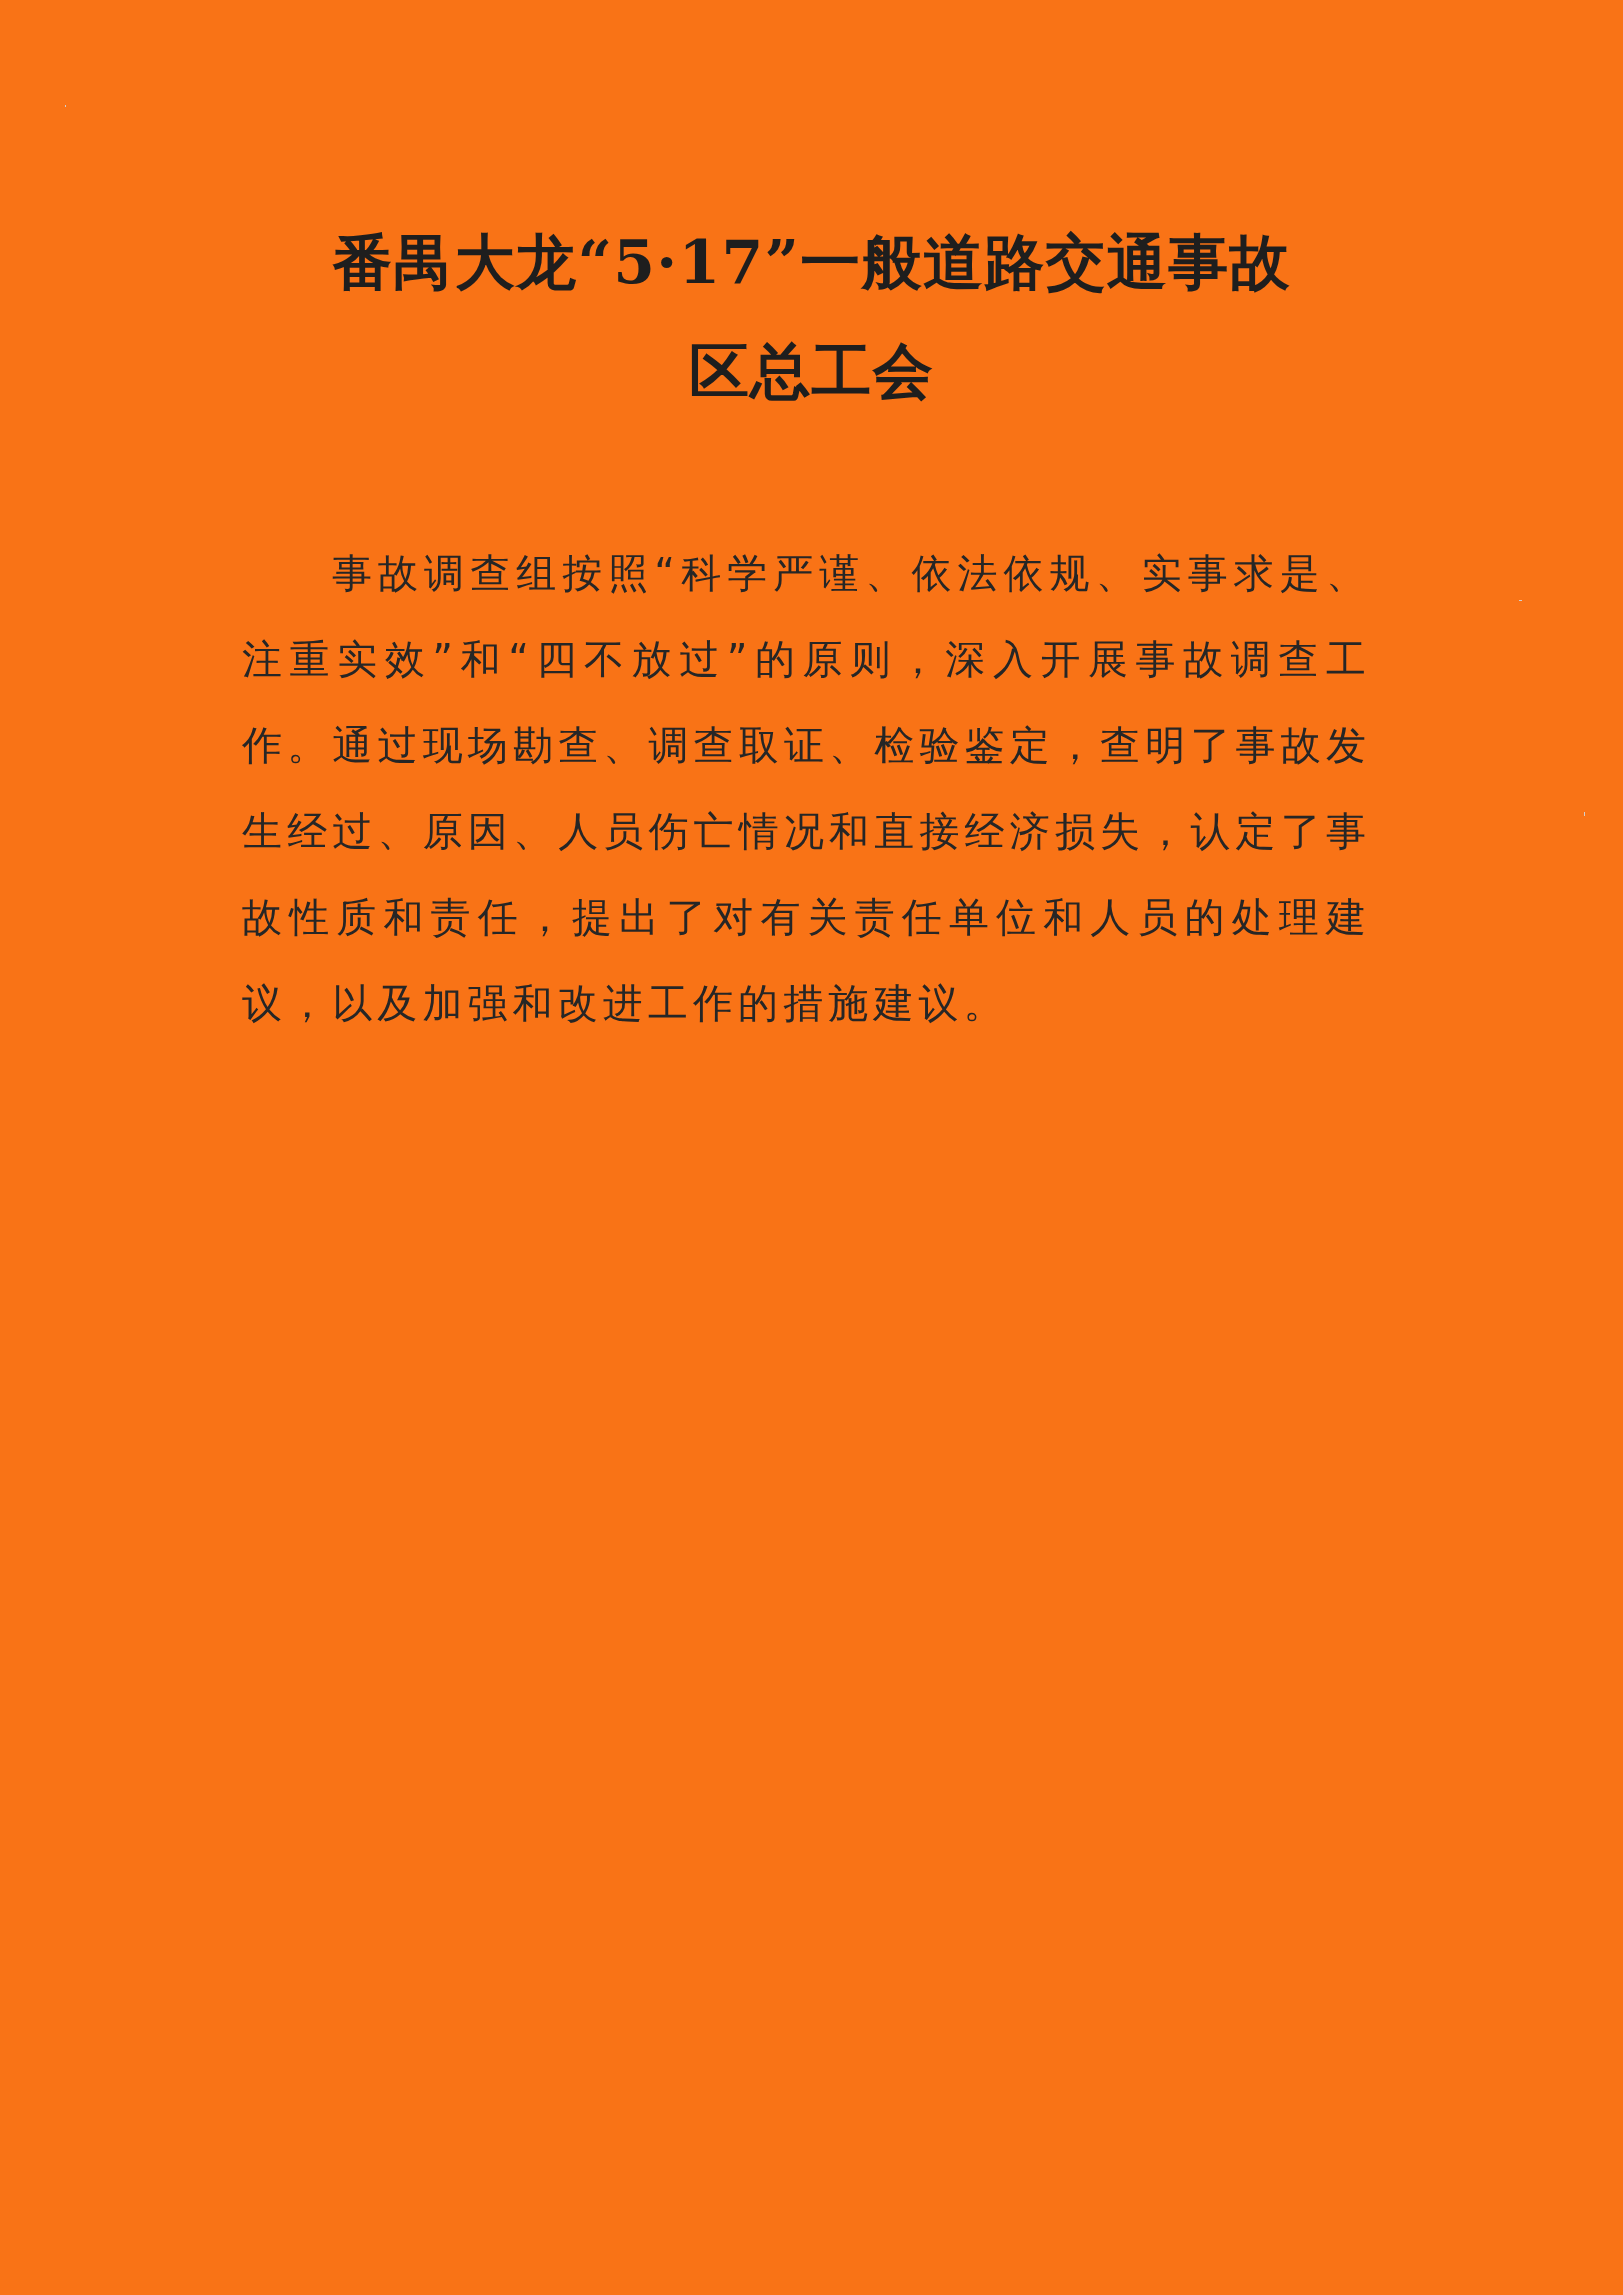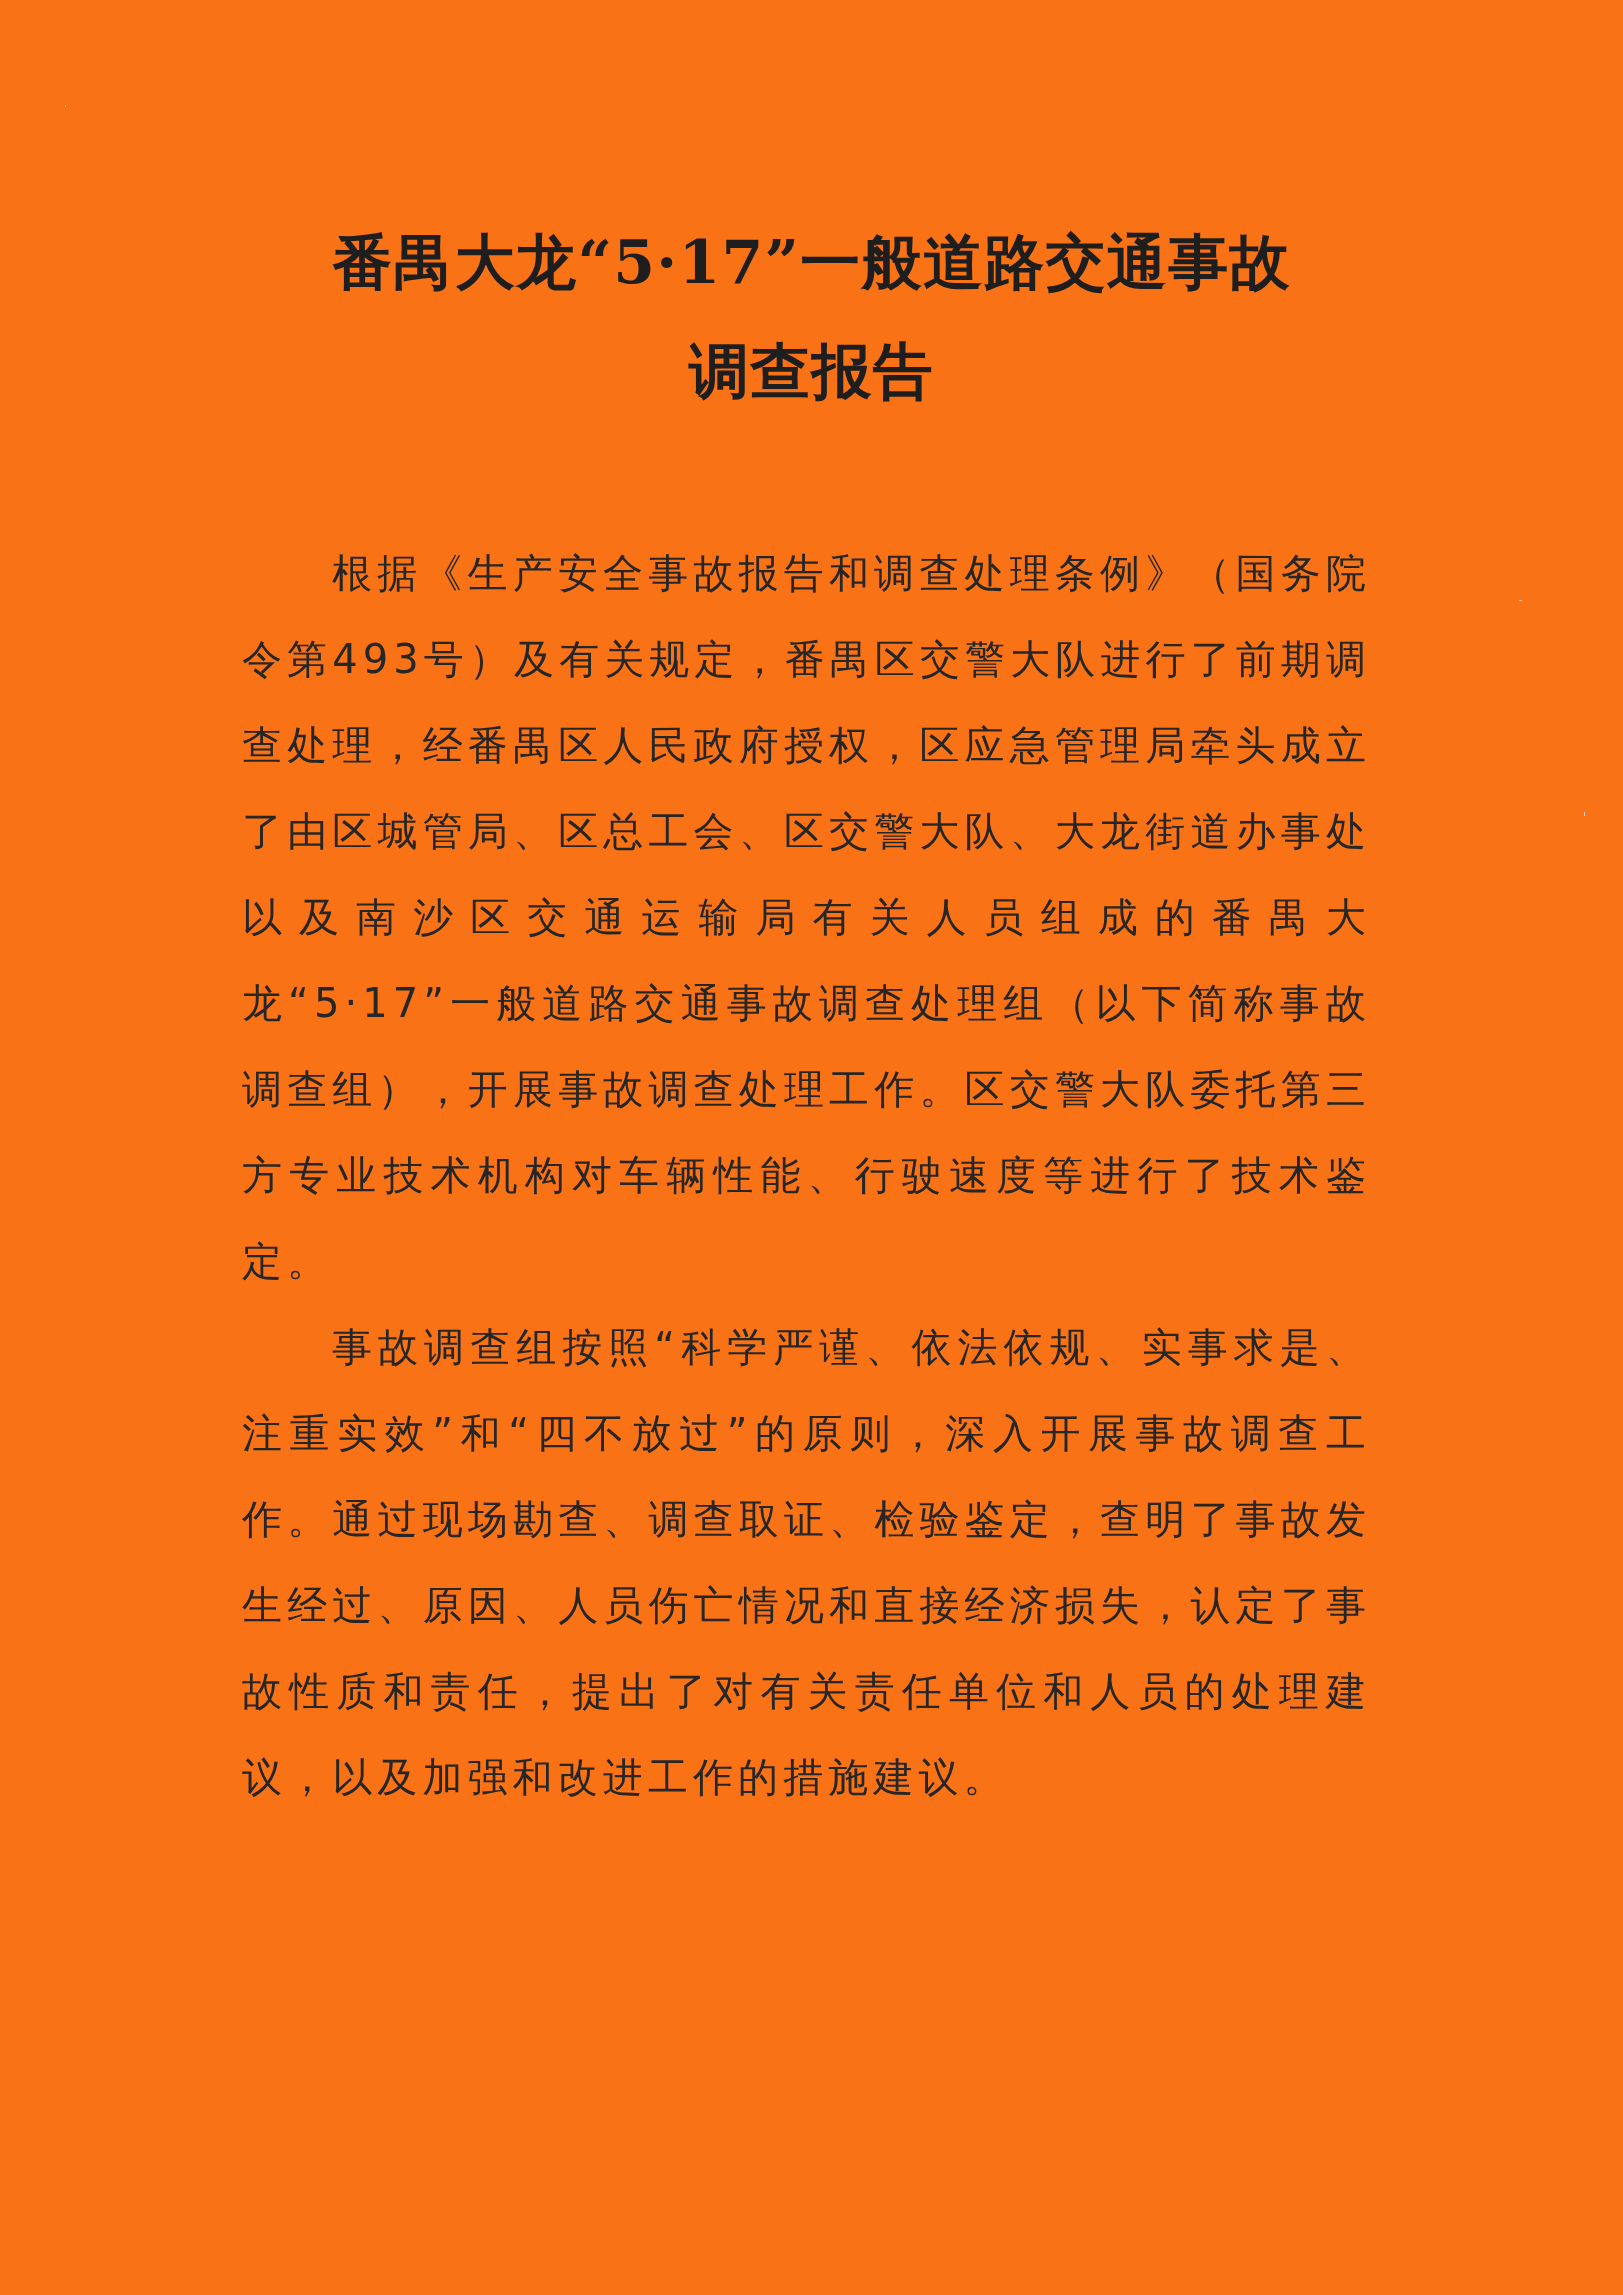--- a/index.html
+++ b/index.html
@@ -56,24 +56,23 @@
       position: absolute;
       background: #cfcfcf;
     }
   </style>
 </head>
 <body>
 
 <div class="page">
 
   <div class="title l1">番禺大龙“5·17”一般道路交通事故</div>
-  <div class="title l2">调查报告</div>
+  <div class="title l2">区总工会</div>
 
   <div class="body">
-    <p>根据《生产安全事故报告和调查处理条例》（国务院令第493号）及有关规定，番禺区交警大队进行了前期调查处理，经番禺区人民政府授权，区应急管理局牵头成立了由区城管局、区总工会、区交警大队、大龙街道办事处以及南沙区交通运输局有关人员组成的番禺大龙“5·17”一般道路交通事故调查处理组（以下简称事故调查组），开展事故调查处理工作。区交警大队委托第三方专业技术机构对车辆性能、行驶速度等进行了技术鉴定。</p>
     <p>事故调查组按照“科学严谨、依法依规、实事求是、注重实效”和“四不放过”的原则，深入开展事故调查工作。通过现场勘查、调查取证、检验鉴定，查明了事故发生经过、原因、人员伤亡情况和直接经济损失，认定了事故性质和责任，提出了对有关责任单位和人员的处理建议，以及加强和改进工作的措施建议。</p>
 
   </div>
 
   <div class="speck" style="left:1519px;top:600px;width:2.6px;height:1.3px;"></div>
   <div class="speck" style="left:65px;top:105px;width:1.3px;height:2px;"></div>
   <div class="speck" style="left:1584px;top:812px;width:1.3px;height:3.9px;"></div>
 
 </div>
 

